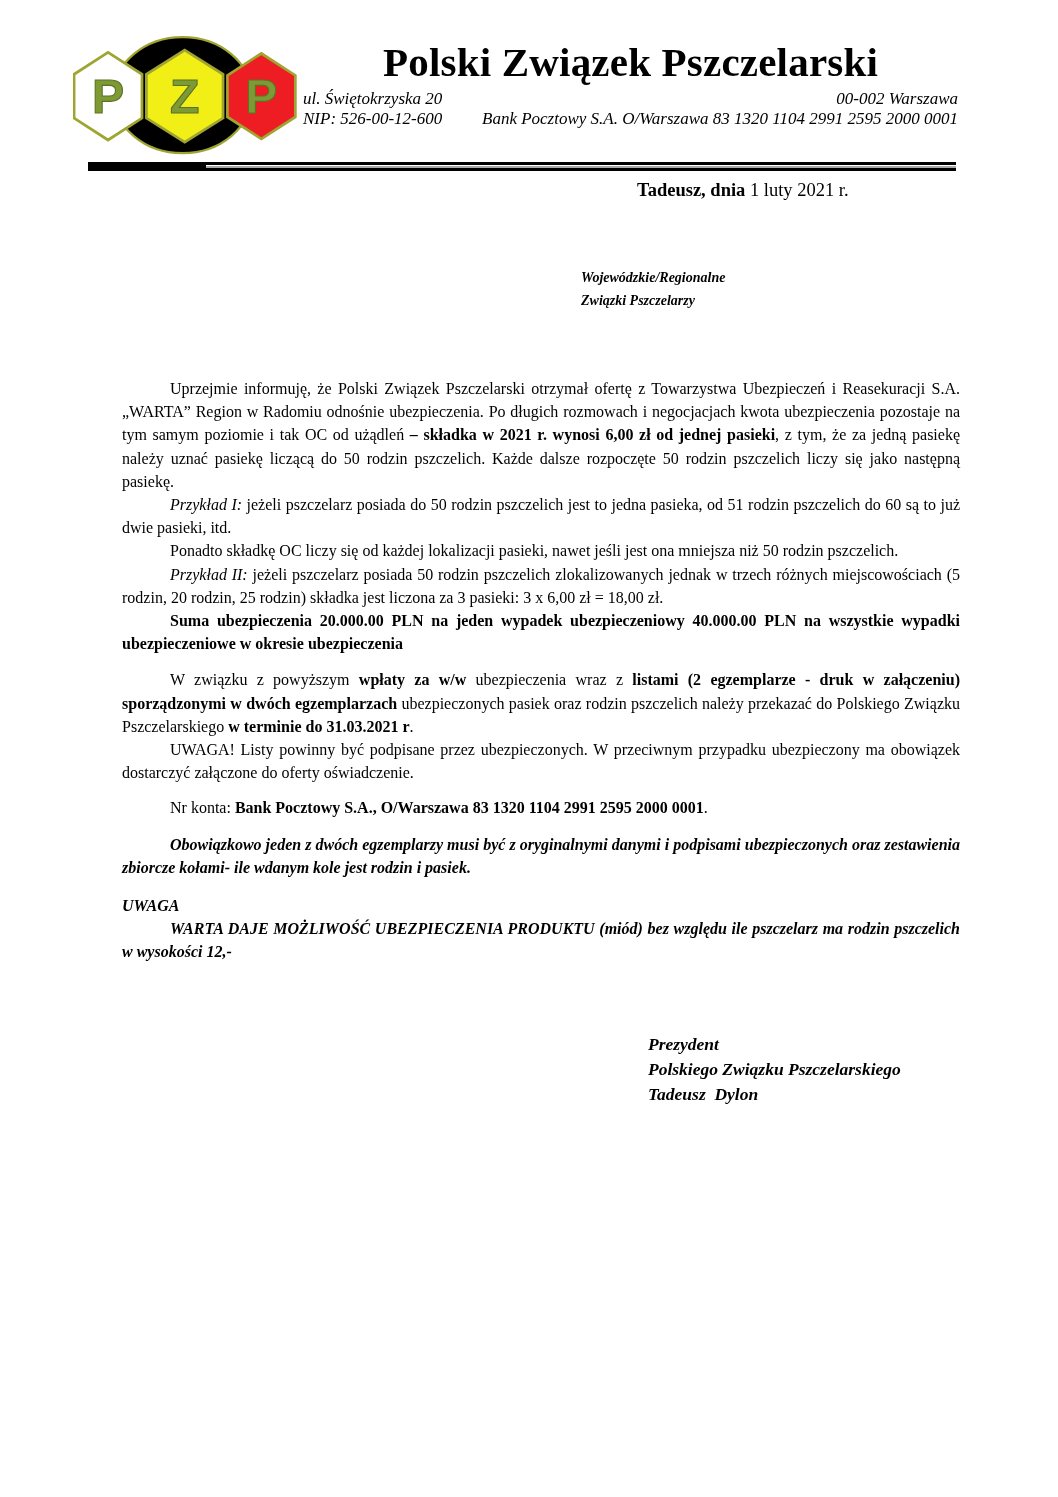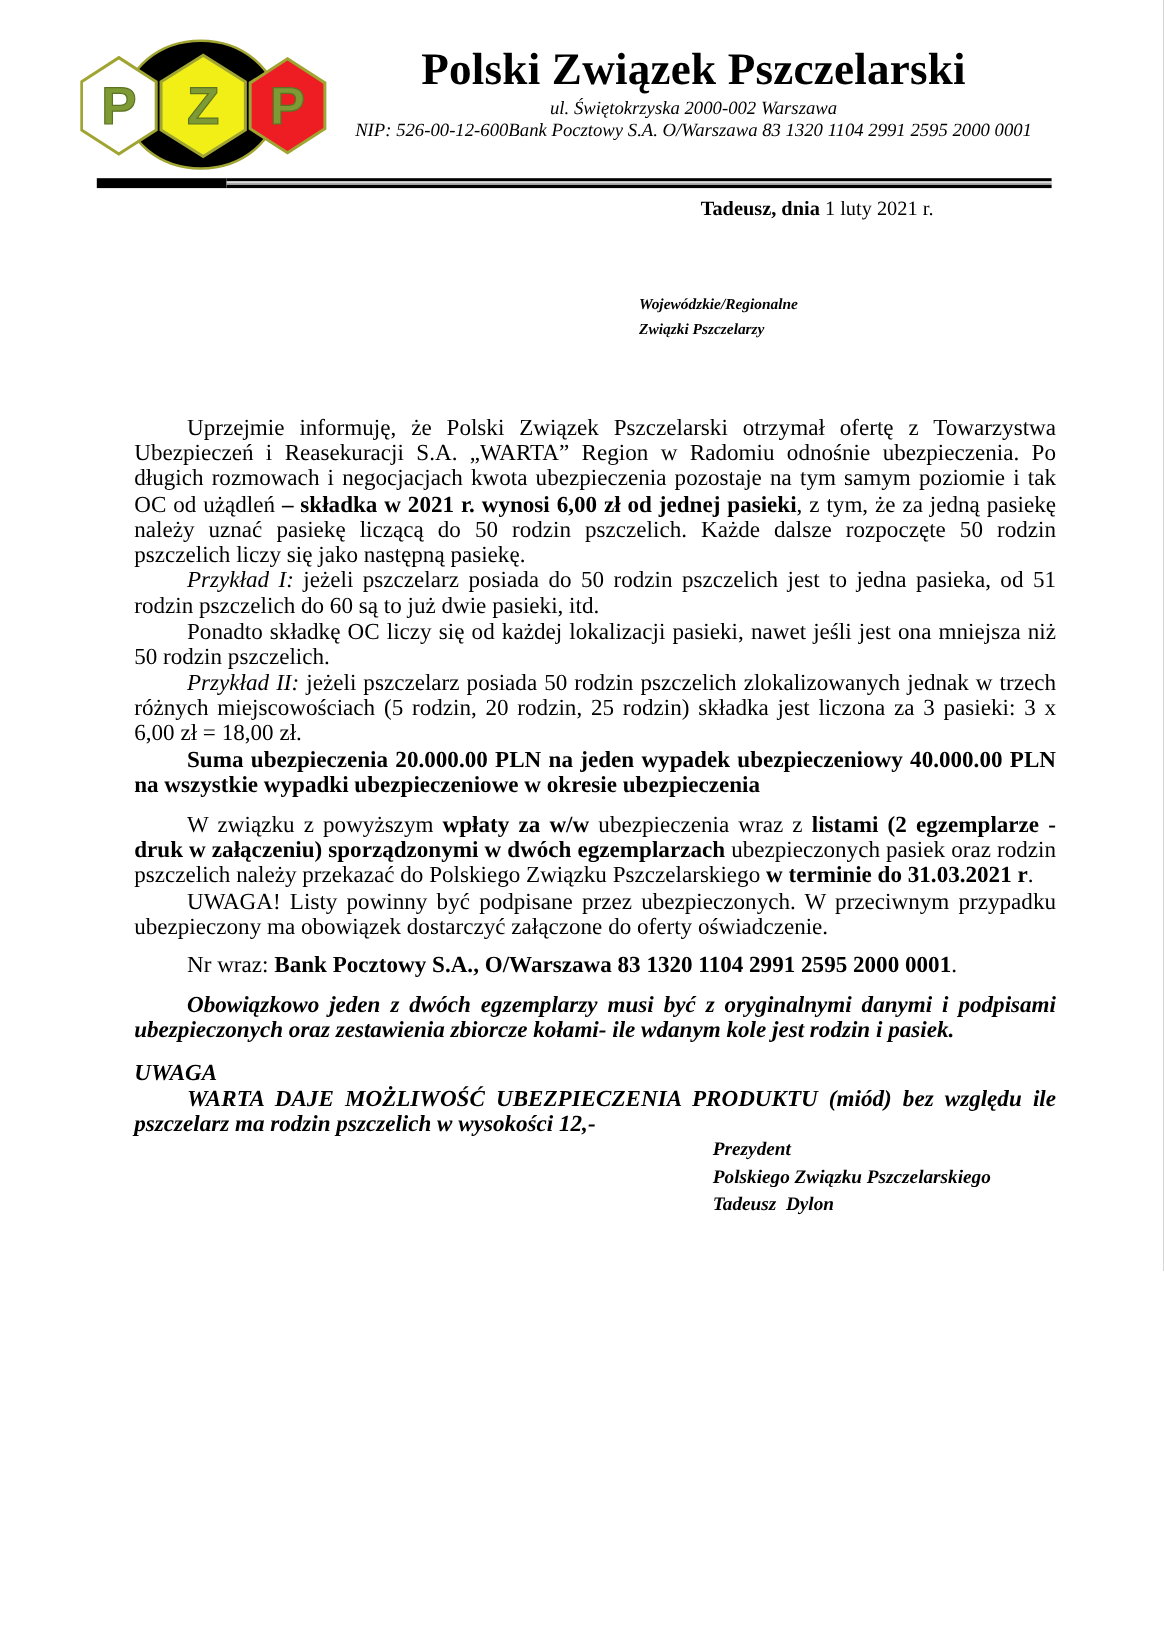--- a/index.html
+++ b/index.html
@@ -13,35 +13,35 @@
     margin:0 auto;
   }
   
   .logo{position:absolute;left:73px;top:24px;width:230px;height:140px;}
   .masthead{position:absolute;left:303px;top:40px;width:655px;}
   .m-title{
     font-size:41px;font-weight:bold;text-align:center;
     line-height:1.1;white-space:nowrap;letter-spacing:0.2px;
   }
   .m-lines{margin-top:4px;font-style:italic;font-size:17px;line-height:20px;}
-  .m-line{display:flex;justify-content:center;align-items:baseline;}
+  .m-line{display:flex;justify-content:space-between;align-items:baseline;}
   .m-line .grp{white-space:nowrap;}
   a.doc-link{color:#0000cc;text-decoration:underline;font-style:italic;}
   
   .rule{position:absolute;left:88px;top:162px;width:868px;height:10px;}
   .rule-left{position:absolute;left:0;top:0;width:118px;height:9px;background:#000;}
   .rule-right{position:absolute;left:118px;right:0;top:0;height:9px;}
   .rule-right .s1{height:3px;background:#000;}
   .rule-right .s2{height:2px;background:#a9a9a9;}
   .rule-right .s3{height:3px;background:#000;}
   .rule-right .sg{height:0.5px;background:#fff;}
   
   .date-line{position:absolute;left:637px;top:180px;font-size:18.5px;white-space:nowrap;}
   .addressee{position:absolute;left:581px;top:267px;font-size:14px;font-weight:bold;font-style:italic;line-height:22.5px;}
-  .body-text{position:absolute;left:122px;top:377px;width:838px;font-size:21px;line-height:23.2px;}
+  .body-text{position:absolute;left:122px;top:377px;width:838px;font-size:16px;line-height:23.2px;}
   .body-text p{margin:0;text-align:justify;text-indent:48px;}
   .body-text p.ctr{text-indent:0;}
   .body-text p.mt1{margin-top:13px;}
   .body-text p.mt2{margin-top:12px;}
   .body-text p.mt3{margin-top:15px;}
   .signature{position:absolute;left:648px;top:1032px;width:320px;text-align:left;
     font-size:17.5px;font-weight:bold;font-style:italic;line-height:25px;}
   
   .b{font-weight:bold;}
   .i{font-style:italic;}
@@ -101,21 +101,21 @@
     </div>
 
   <div class="body-text">
       <p><span>Uprzejmie informuję, że Polski Związek Pszczelarski otrzymał ofertę z Towarzystwa Ubezpieczeń i Reasekuracji S.A. „WARTA” Region w Radomiu odnośnie ubezpieczenia. Po długich rozmowach i negocjacjach kwota ubezpieczenia pozostaje na tym samym poziomie i tak OC od użądleń </span><span class="b">– składka w 2021 r. wynosi 6,00 zł od jednej pasieki</span><span>, z tym, że za jedną pasiekę należy uznać pasiekę liczącą do 50 rodzin pszczelich. Każde dalsze rozpoczęte 50 rodzin pszczelich liczy się jako następną pasiekę.</span></p>
       <p><span class="i u">Przykład I:</span><span> jeżeli pszczelarz posiada do 50 rodzin pszczelich jest to jedna pasieka, od 51 rodzin pszczelich do 60 są to już dwie pasieki, itd.</span></p>
       <p><span>Ponadto składkę OC liczy się od każdej lokalizacji pasieki, nawet jeśli jest ona mniejsza niż 50 rodzin pszczelich.</span></p>
       <p><span class="i u">Przykład II:</span><span> jeżeli pszczelarz posiada 50 rodzin pszczelich zlokalizowanych jednak w trzech różnych miejscowościach (5 rodzin, 20 rodzin, 25 rodzin) składka jest liczona za 3 pasieki: 3 x 6,00 zł = 18,00 zł.</span></p>
       <p><span class="b u">Suma ubezpieczenia 20.000.00 PLN na jeden wypadek ubezpieczeniowy 40.000.00 PLN na wszystkie wypadki ubezpieczeniowe w okresie ubezpieczenia</span></p>
       <p class="mt1"><span>W związku z powyższym </span><span class="b">wpłaty za w/w</span><span> ubezpieczenia wraz z </span><span class="b">listami (2 egzemplarze - druk w załączeniu) sporządzonymi w dwóch egzemplarzach</span><span> ubezpieczonych pasiek oraz rodzin pszczelich należy przekazać do Polskiego Związku Pszczelarskiego </span><span class="b">w terminie do 31.03.2021 r</span><span>.</span></p>
       <p><span class="u">UWAGA! Listy powinny być podpisane przez ubezpieczonych. W przeciwnym przypadku ubezpieczony ma obowiązek dostarczyć załączone do oferty oświadczenie.</span></p>
-      <p class="mt2"><span>Nr wraz: </span><span class="b">Bank Pocztowy S.A., O/Warszawa 83 1320 1104 2991 2595 2000 0001</span><span>.</span></p>
+      <p class="mt2"><span>Nr konta: </span><span class="b">Bank Pocztowy S.A., O/Warszawa 83 1320 1104 2991 2595 2000 0001</span><span>.</span></p>
       <p class="mt1"><span class="b i">Obowiązkowo jeden z dwóch egzemplarzy musi być z oryginalnymi danymi i podpisami ubezpieczonych oraz zestawienia zbiorcze kołami- ile wdanym kole jest rodzin i pasiek.</span></p>
       <p class="ctr mt3"><span class="b i">UWAGA</span></p>
       <p><span class="b i">WARTA DAJE MOŻLIWOŚĆ UBEZPIECZENIA PRODUKTU (miód) bez względu ile pszczelarz ma rodzin pszczelich w wysokości 12,-</span></p>
     </div>
 
   <div class="signature">
       <div class="line">Prezydent</div>
       <div class="line">Polskiego Związku Pszczelarskiego</div>
       <div class="line">Tadeusz  Dylon</div>
     </div>

